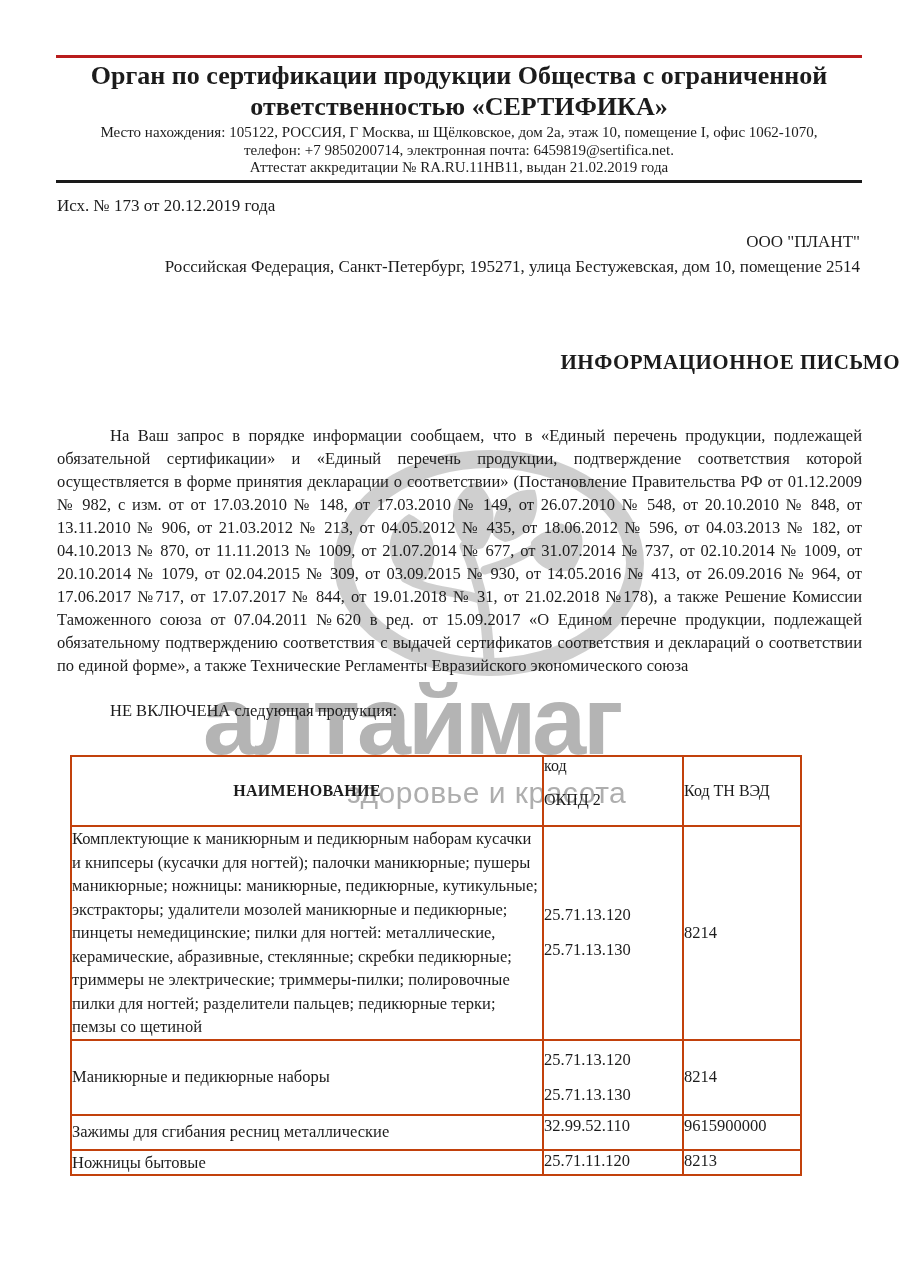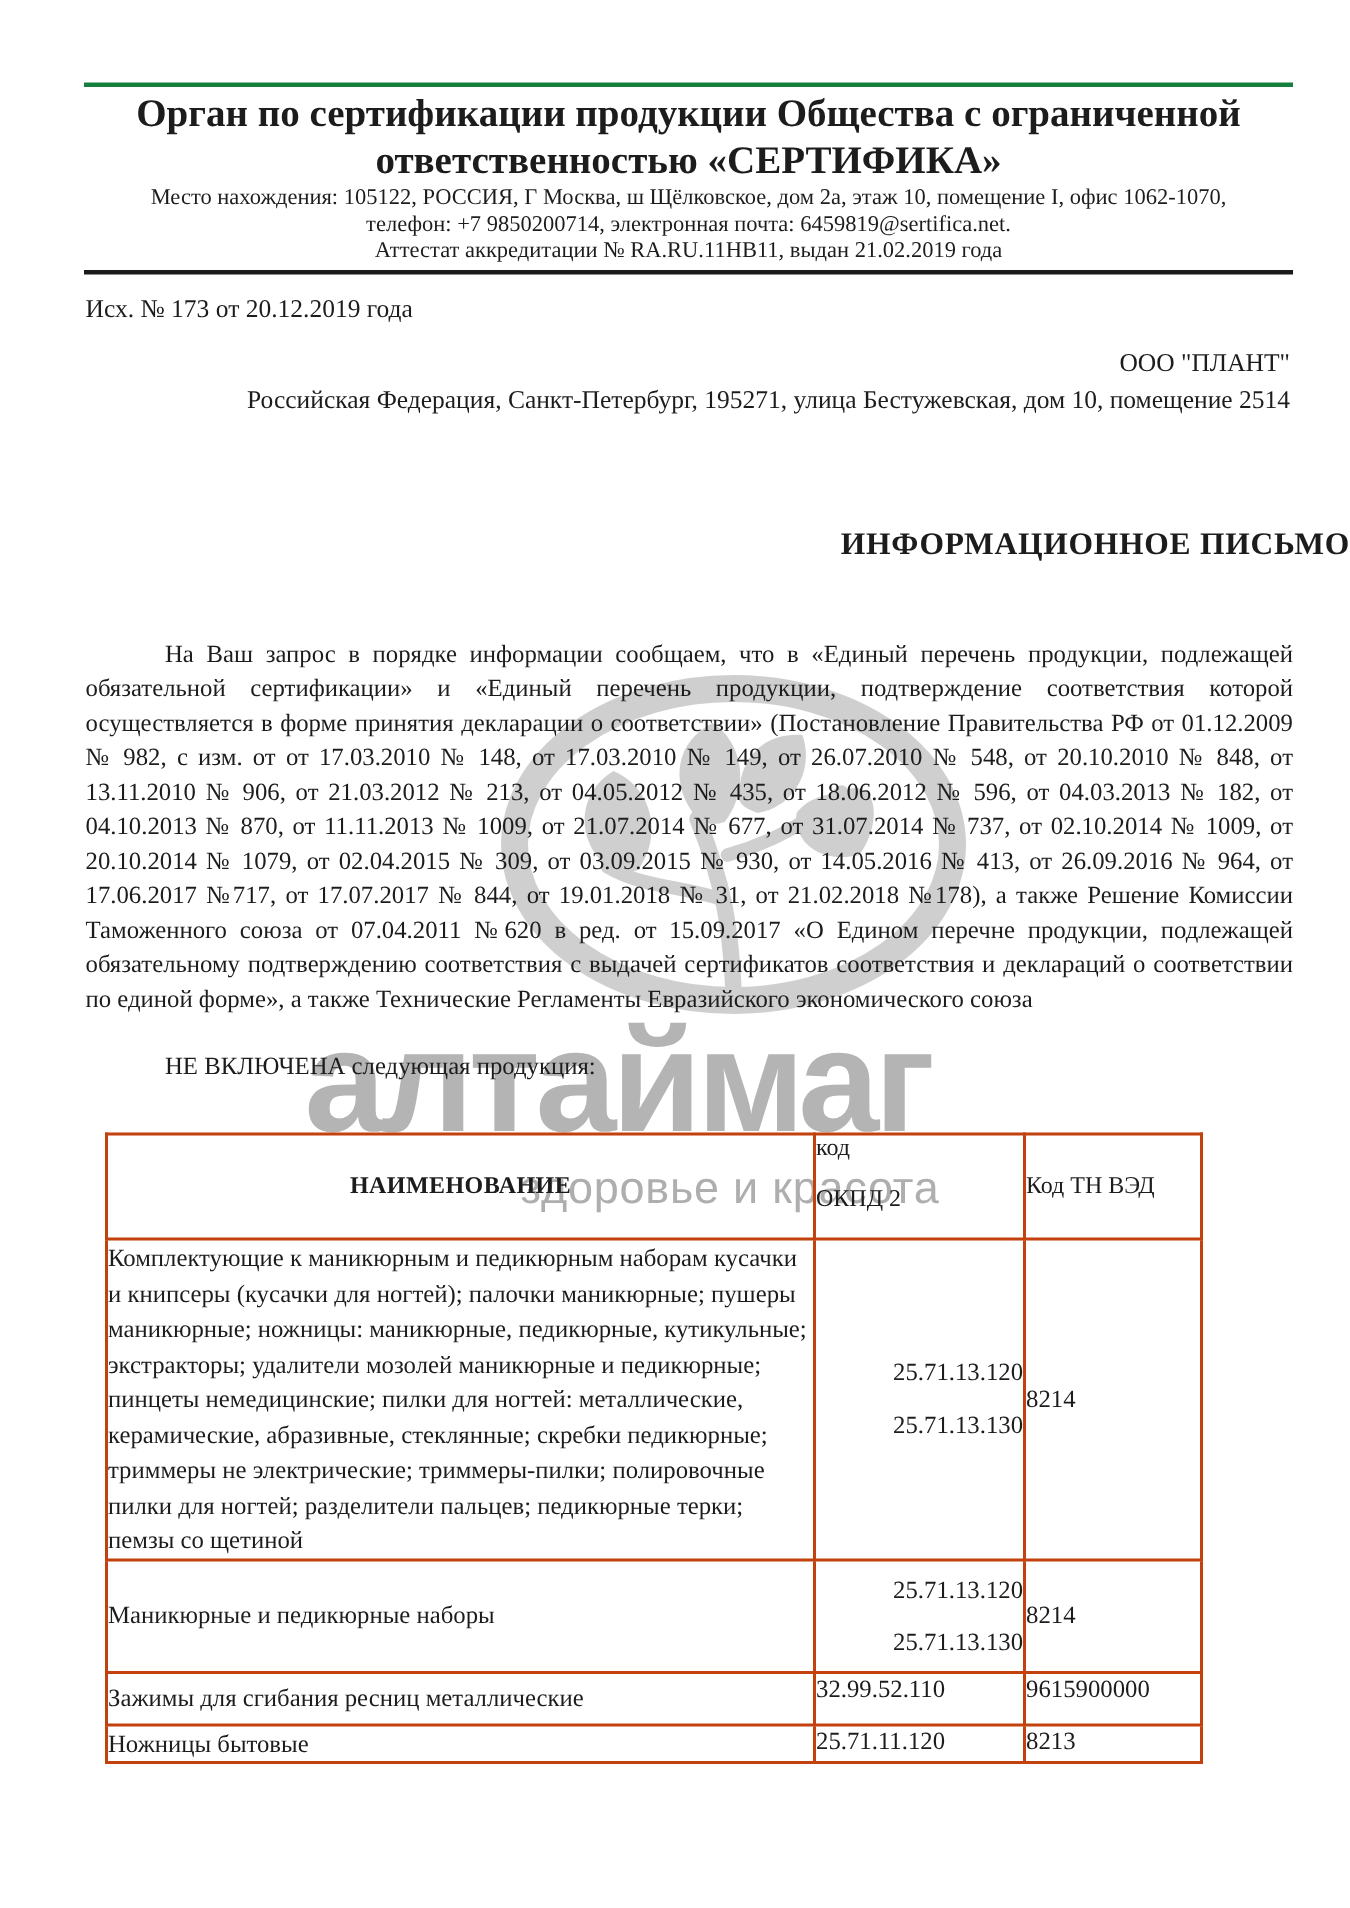--- a/index.html
+++ b/index.html
@@ -25,21 +25,21 @@
   .wm-tagline {
     position: absolute; left: 311px; top: 778px;
     font-family: "Liberation Sans", sans-serif;
     font-size: 30px; line-height: 1; letter-spacing: 0.5px;
     color: #a6a6a6; opacity: 0.9; white-space: nowrap; margin-left: 36px;
   }
   
   .content { position: absolute; inset: 0; z-index: 1; }
   .letterhead {
     position: absolute; left: 56px; right: 38px; top: 55px;
-    border-top: 3px solid #15803d;
+    border-top: 3px solid #b91c1c;
     border-bottom: 3px solid #1a1a1a;
     text-align: center;
     padding: 3px 0 4px 0;
   }
   .letterhead .org-title {
     margin: 0 0 2px 0;
     font-size: 26px; font-weight: bold; line-height: 1.18;
   }
   .letterhead .lh-line { font-size: 15px; line-height: 1.15; }
   .ref-line {
@@ -83,21 +83,21 @@
     font-weight: bold; text-align: center; vertical-align: middle;
     font-size: 16px; letter-spacing: 0.3px;
   }
   .hdr-okpd {
     vertical-align: top; text-align: left;
     padding: 2px 0 0 3px; font-size: 16px; line-height: 1.1;
   }
   .hdr-okpd .okpd-l2 { margin-top: 16px; }
   .hdr-tnved { vertical-align: middle; padding-left: 22px; font-size: 16px; }
   .cell-name { text-align: left; vertical-align: middle; line-height: 23.5px; padding: 2px 6px; }
-  .cell-okpd { vertical-align: middle; text-align: right; padding-left: 3px; }
+  .cell-okpd { vertical-align: middle; text-align: left; padding-left: 3px; }
   .cell-okpd .code2 { margin-top: 15px; }
   .cell-okpd-top { vertical-align: top; text-align: left; padding: 4px 0 0 3px; }
   .cell-tnved { vertical-align: middle; padding-left: 22px; }
   .cell-tnved-top { vertical-align: top; padding: 4px 0 0 22px; }
   .row-hdr  { height: 70px; }
   .row-r0 { height: 210px; }
   .row-r1 { height: 75px; }
   .row-r2 { height: 35px; }
   .row-r3 { height: 24px; }
 </style>

